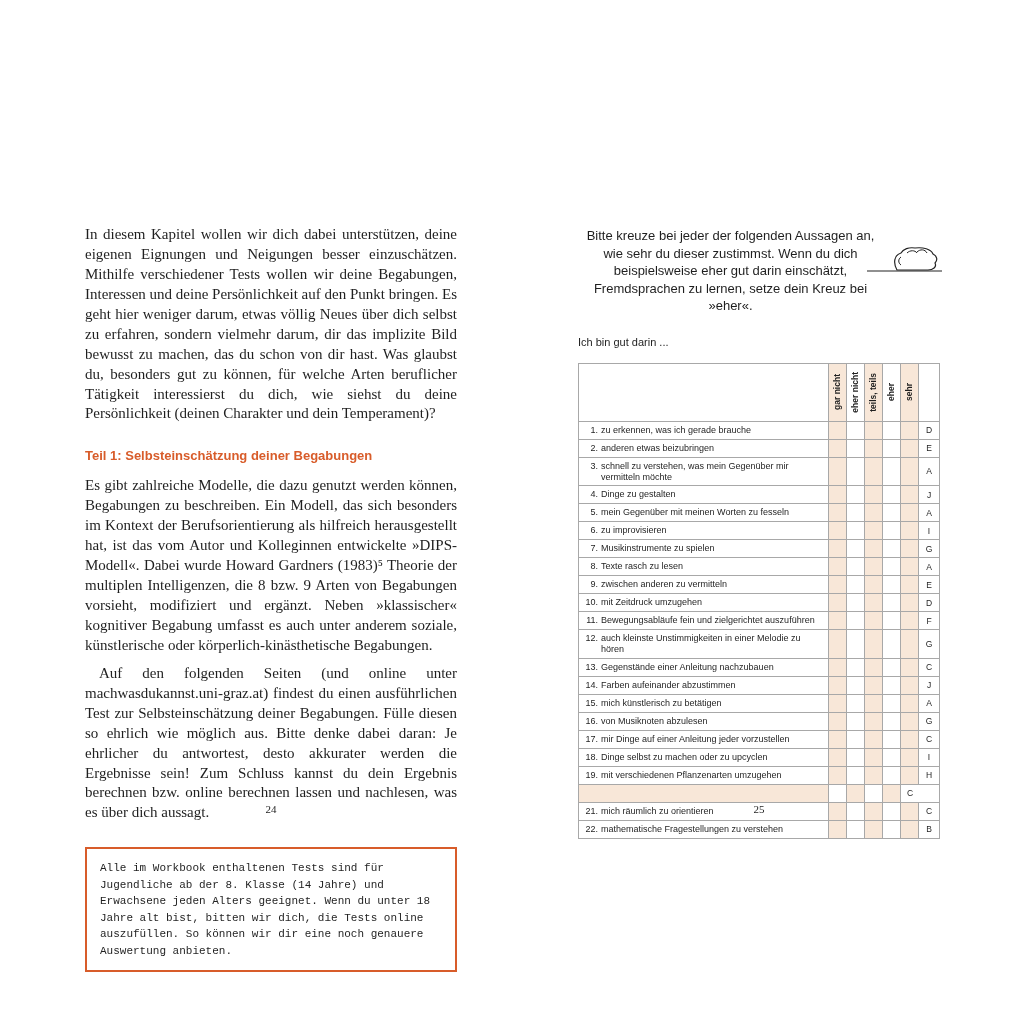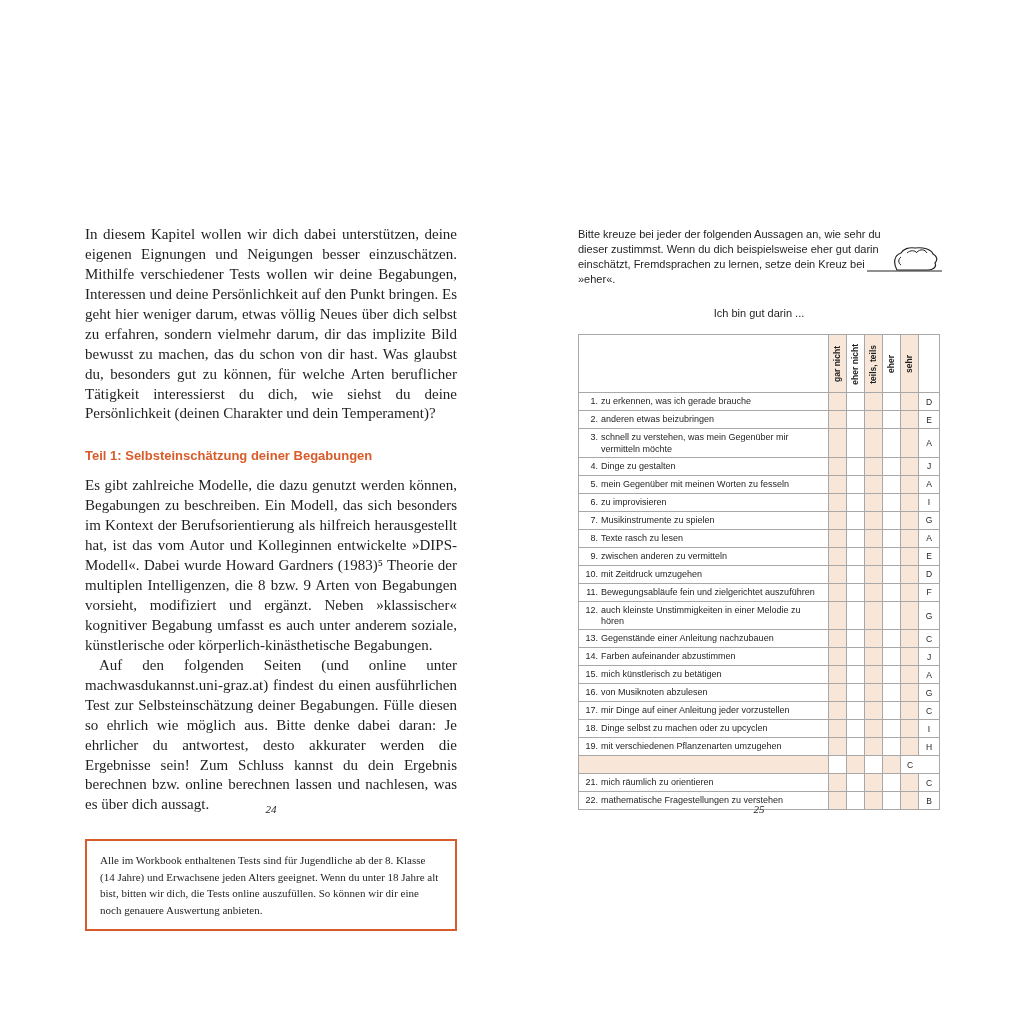--- a/index.html
+++ b/index.html
@@ -23,45 +23,44 @@
     font-family:"Liberation Serif",serif;
     font-size:15px;line-height:1.33;text-align:justify;
     margin:0 0 0 0;
   }
   .heading{
     color:var(--accent);
     font-size:13px;font-weight:bold;
     margin:24px 0 13px 0;
     font-family:"Liberation Sans",sans-serif;
   }
-  .indent{text-indent:14px;margin-top:0;}
+  .indent{text-indent:14px;margin-top:8px;}
   .note-box{
     border:2px solid var(--accent);
     margin-top:24px;
     padding:11px 13px;
   }
   .note-box p{
     margin:0;font-size:11px;line-height:1.5;
-    font-family:Liberation Serif, serif;
+    font-family:Liberation Mono, monospace;
   }
   .page-num{
     position:absolute;top:578px;left:0;width:100%;
     text-align:center;font-size:11px;
     font-family:"Liberation Serif",serif;
-    font-style:italic;
   }
 
   
   .instructions-row{position:relative;}
   .instructions{
     margin:2px 0 0 0;width:305px;
-    font-size:11px;line-height:1.35;
+    font-size:13px;line-height:1.35;text-align:center;
   }
   .hand{position:absolute;right:-2px;top:16px;}
-  .lead-in{margin:21px 0 0 0;font-size:11px;text-align:center;}
+  .lead-in{margin:21px 0 0 0;font-size:11px;}
 
   .rtable{
     margin-top:15px;
     border:1px solid var(--border);
     width:362px;box-sizing:border-box;
     background:#fff;
   }
   .trow{
     display:grid;
     grid-template-columns:250px repeat(5,18px) 20px;

